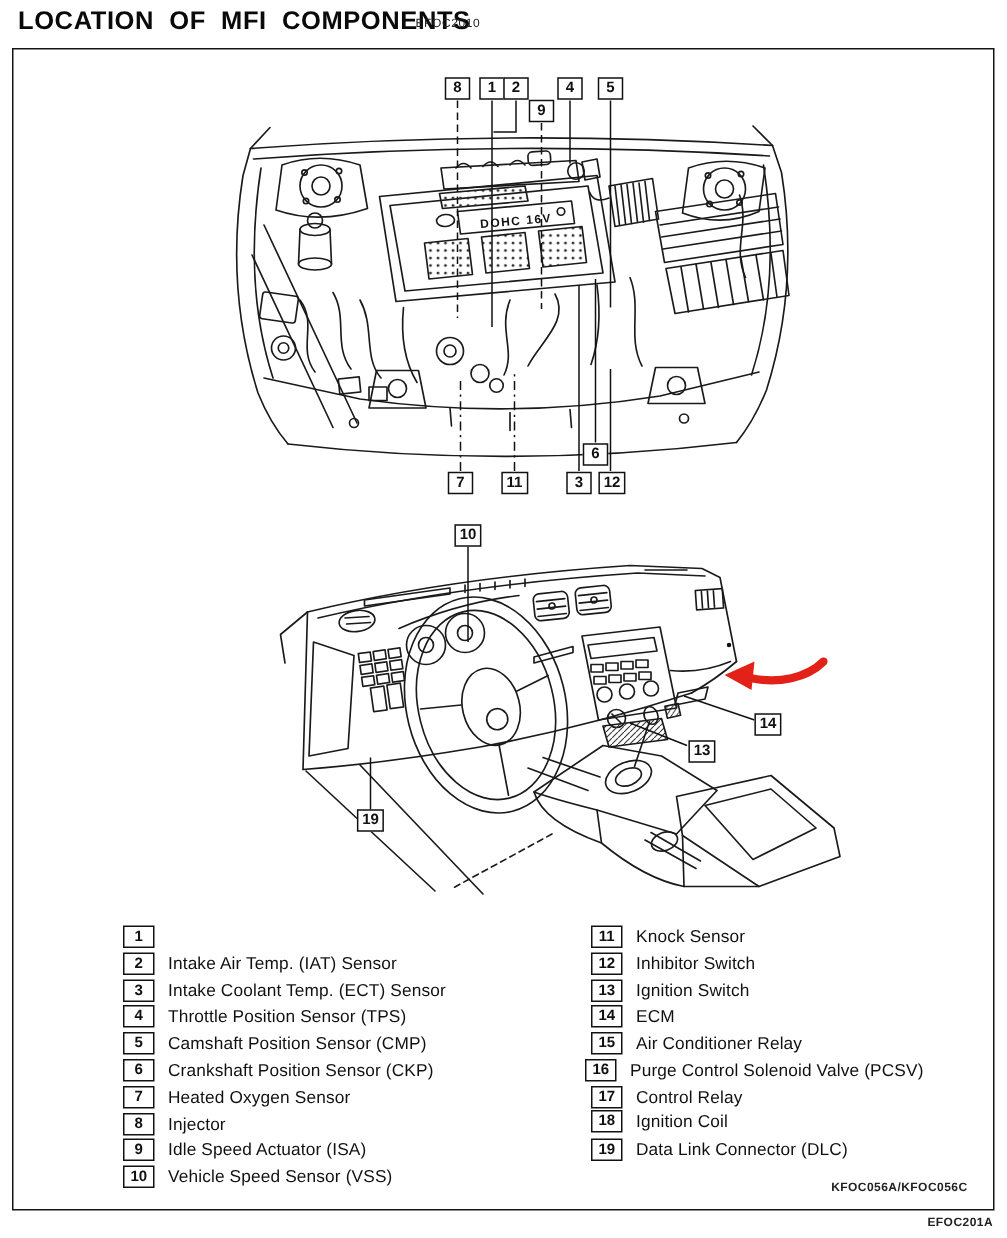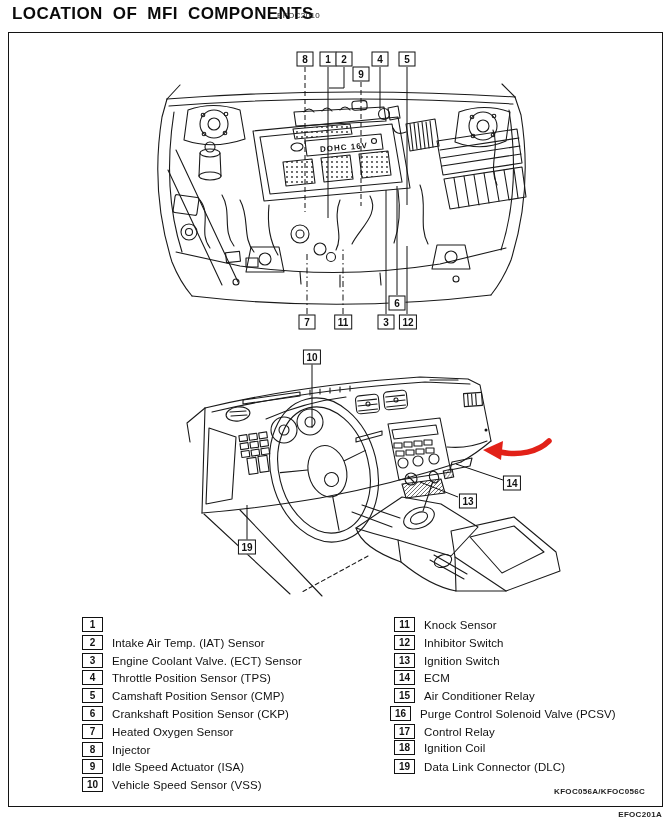--- a/index.html
+++ b/index.html
@@ -290,21 +290,21 @@
 
 <div class="legend-row" style="left:82px;top:617px">
   <span class="numbox">1</span>
 </div>
 <div class="legend-row" style="left:82px;top:635px">
   <span class="numbox">2</span>
   <span class="legend-label">Intake Air Temp. (IAT) Sensor</span>
 </div>
 <div class="legend-row" style="left:82px;top:653px">
   <span class="numbox">3</span>
-  <span class="legend-label">Engine Coolant Valve. (ECT) Sensor</span>
+  <span class="legend-label">Intake Coolant Temp. (ECT) Sensor</span>
 </div>
 <div class="legend-row" style="left:82px;top:670px">
   <span class="numbox">4</span>
   <span class="legend-label">Throttle Position Sensor (TPS)</span>
 </div>
 <div class="legend-row" style="left:82px;top:688px">
   <span class="numbox">5</span>
   <span class="legend-label">Camshaft Position Sensor (CMP)</span>
 </div>
 <div class="legend-row" style="left:82px;top:706px">

